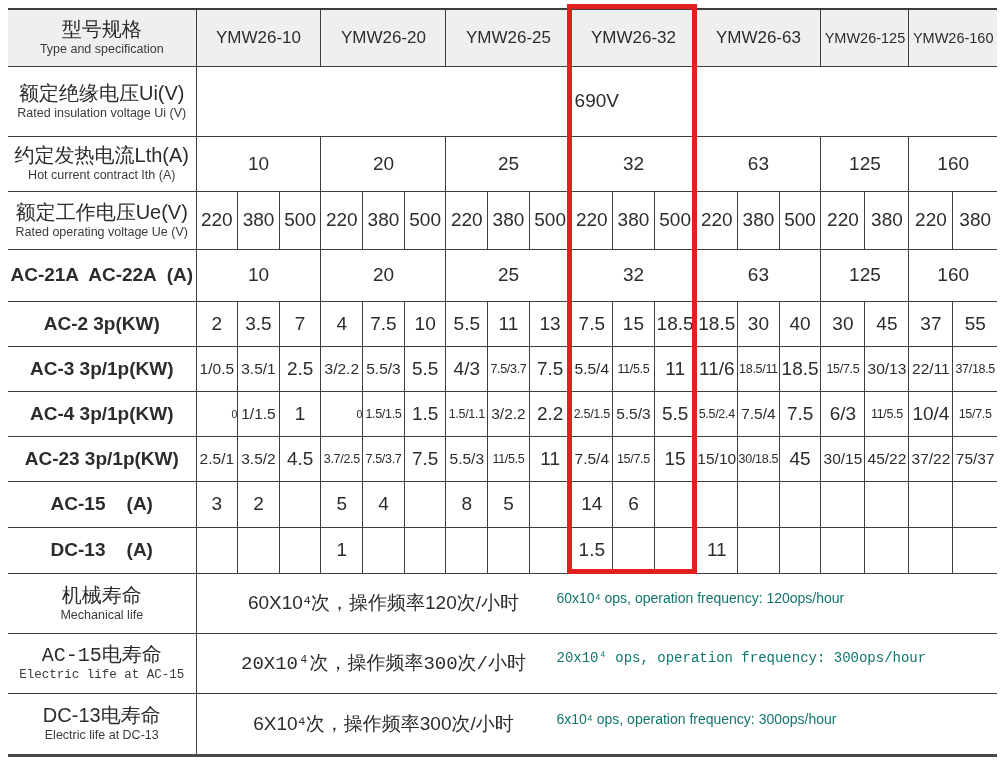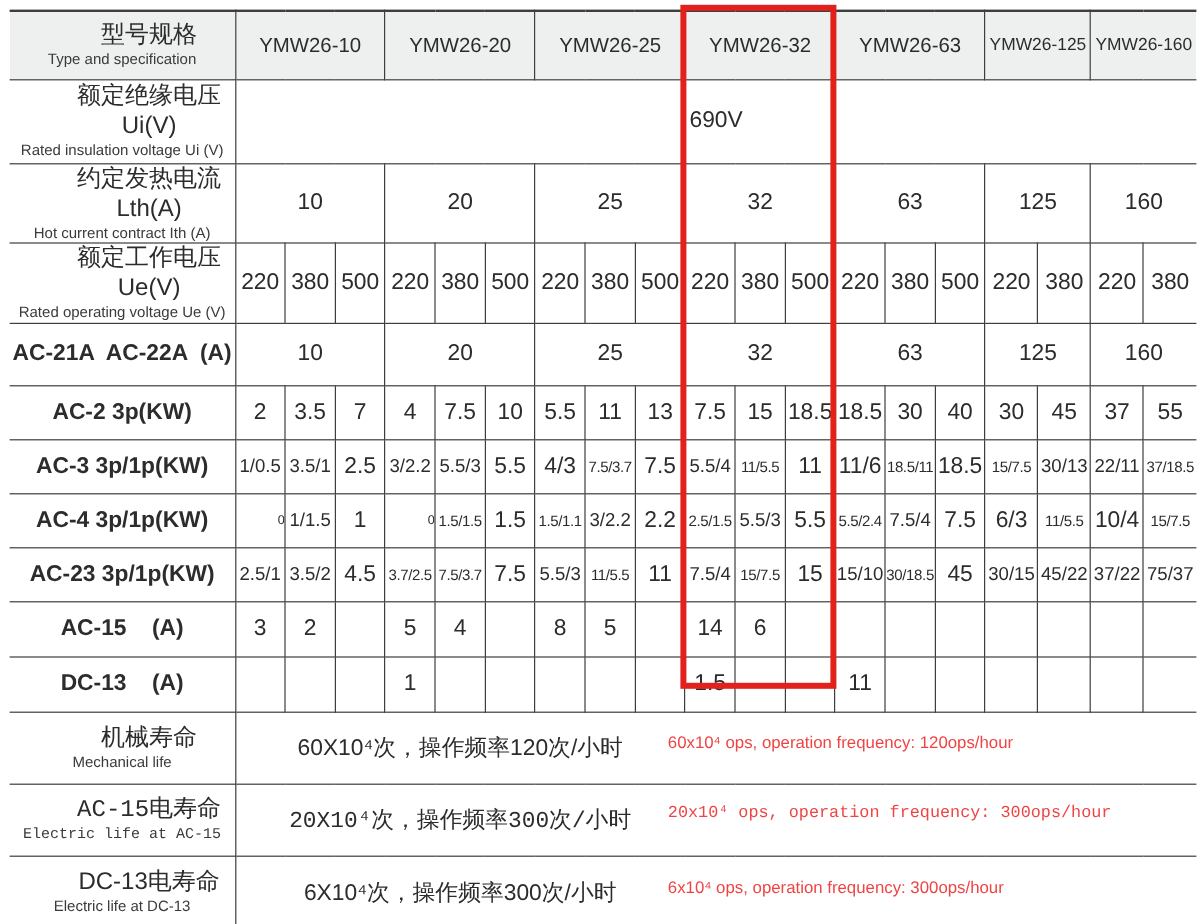--- a/index.html
+++ b/index.html
@@ -9,33 +9,33 @@
   table { border-collapse:collapse; table-layout:fixed; width:989px;
     position:absolute; left:8px; top:8px;
     border-top:2px solid #3e3e3e; border-bottom:3px solid #4a4a4a; }
   td,th { border:1px solid #3e3e3e; text-align:center; vertical-align:middle;
     overflow:hidden; padding:0; font-weight:normal; }
   tr>*:first-child { border-left:none; }
   tr>*:last-child { border-right:none; }
   tr.hdr>* { background:#eef0ef; }
   th.model { font-size:17px; }
   th.model.narrow { font-size:14.5px; }
-  td.lab .zh { font-size:20px; line-height:1.25;padding-left:45px; }
+  td.lab .zh { font-size:20px; line-height:1.25; }
   td.lab .en { font-size:12.5px; line-height:1.25; color:#3a3a3a; }
   td.lab1 { font-size:19px; white-space:pre-wrap;font-weight:bold; }
   td.v { font-size:19px; }
   td.v.m  { font-size:15.5px; }
   td.v.s  { font-size:12.5px; letter-spacing:-0.3px;margin-top:44px; }
   td.v.xs { font-size:10.5px; letter-spacing:-0.3px;padding-left:35px; }
   td.uival { font-size:19px; text-align:center; }
   td.life { text-align:left; }
   td.life .inner { display:flex; }
   td.life .zh { display:inline-block; width:330px; margin-left:22px;
     text-align:center; font-size:19px; }
-  td.life .en { display:inline-block; margin-left:8px; font-size:14px; color:#ef4444; }
+  td.life .en { display:inline-block; margin-left:8px; font-size:14px; color:#0f766e; }
   #hlbox { position:absolute; left:567px; top:4px; width:130px; height:570px;
     border:5px solid #e2211c; pointer-events:none; z-index:5; }
 </style>
 </head>
 <body>
 
 <div id="wrap">
   <table id="spec-table">
     <colgroup id="cols">
         <col style="width: 188px;">

